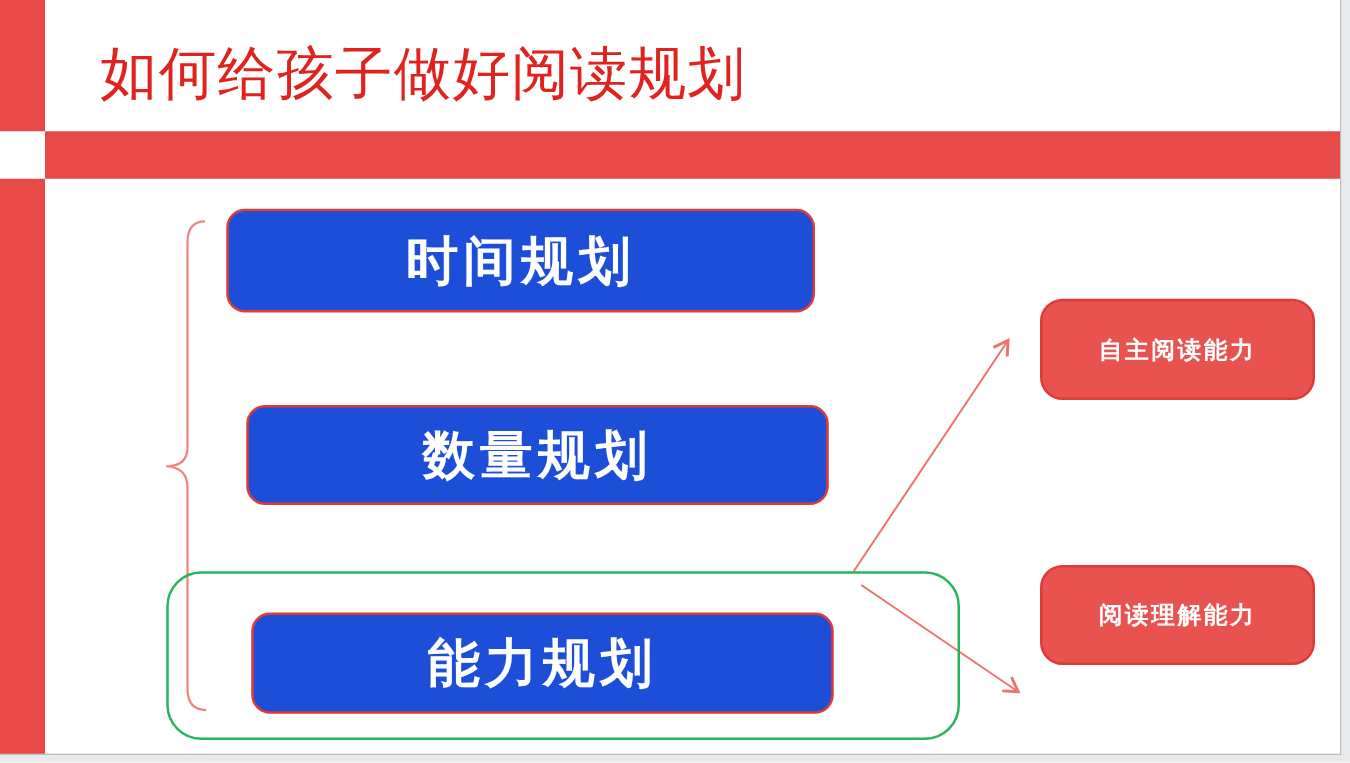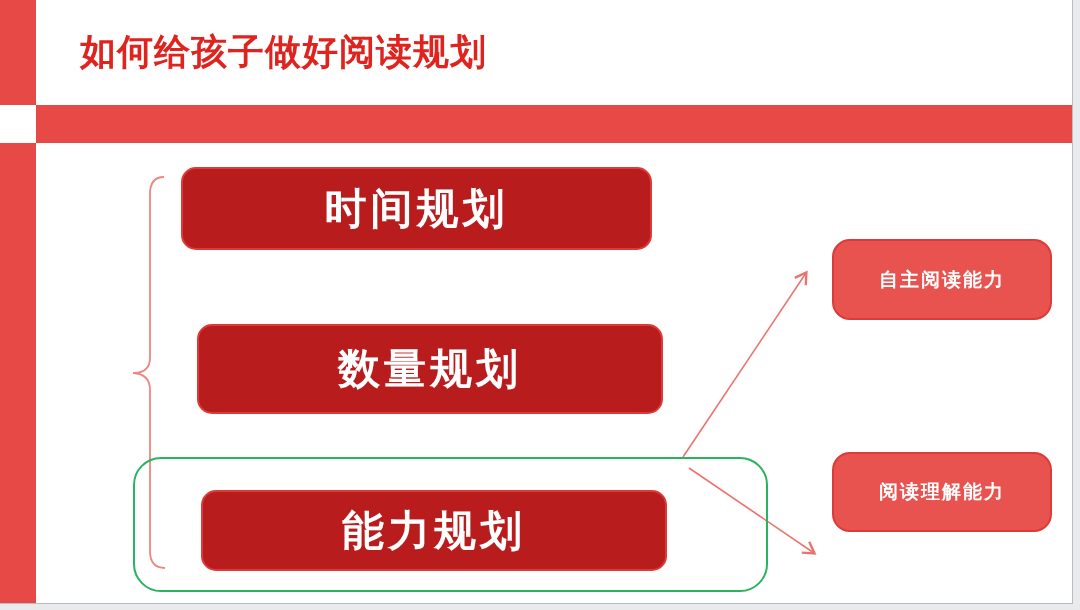--- a/index.html
+++ b/index.html
@@ -35,41 +35,41 @@
 
   
   .title-band {
     position: absolute; left: 36px; top: 105px;
     width: 1036px; height: 38px;
     background: #e64946;
   }
 
   .slide-title {
     position: absolute; left: 80px; top: 28px;
-    font-size: 36px;
-    font-weight: 700;
+    font-size: 46px;
+    font-weight: 400;
     letter-spacing: 1px;
     color: #df231e;
     white-space: nowrap;
   }
 
   
   .plan-box {
     position: absolute;
-    background: #b91c1c;
+    background: #1d4ed8;
     border: 2px solid #dc3b38;
     border-radius: 15px;
     display: flex; align-items: center; justify-content: center;
     color: #ffffff;
     font-size: 42px;
     font-weight: 600;
     letter-spacing: 4px;
   }
   .plan-box.b1 { left: 181px; top: 167px; width: 471px; height: 83px; }
-  .plan-box.b2 { left: 197px; top: 324px; width: 466px; height: 90px; }
+  .plan-box.b2 { left: 197px; top: 324px; width: 466px; height: 80px; }
   .plan-box.b3 { left: 201px; top: 490px; width: 466px; height: 81px; }
 
   
   .green-box {
     position: absolute; left: 133px; top: 457px;
     width: 635px; height: 135px;
     border: 2px solid #29b35e;
     border-radius: 28px;
     background: transparent;
   }

